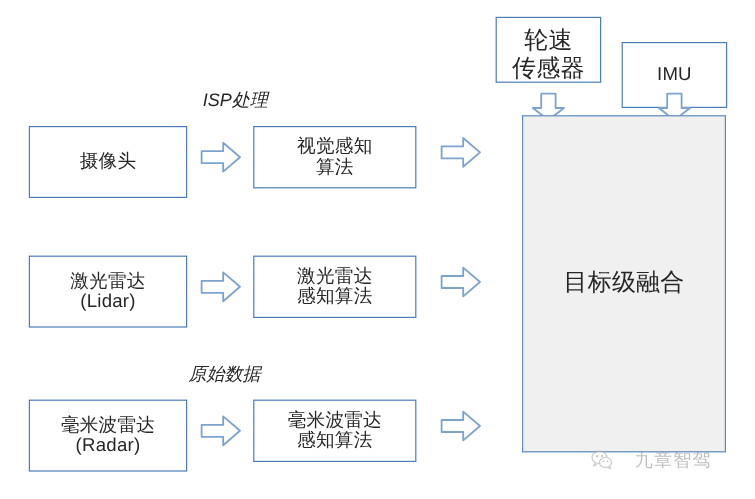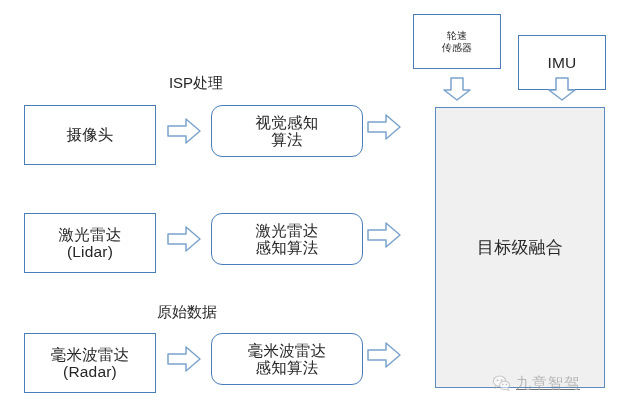--- a/index.html
+++ b/index.html
@@ -31,53 +31,54 @@
     line-height: 1.12;
     font-size: 15.5px;
     letter-spacing: 0.2px;
   }
   .box .ln { display: block; white-space: nowrap; }
   .box .ln.latin { font-size: 15.5px; }
 
   
   .src { left: 24px; width: 132px; height: 60px; }
   
-  .alg { left: 211px; width: 152px; height: 52px; border-radius: 11px; }
+  .alg { left: 211px; width: 136px; height: 52px; }
 
   .row1 { top: 105px; }
   .row2 { top: 213px; }
   .row3 { top: 333px; }
 
   
   .top-box {
     height: 55px;
     top: 14px;
   }
-  .top-wheel { left: 413px; width: 88px; font-size: 10px; }
+  .top-wheel { left: 413px; width: 88px; font-size: 20px; justify-content: flex-end; }
   .top-imu   { left: 518px; width: 88px; font-size: 17px; margin-top: 21px; }
 
   
   .fusion {
     left: 435px;
-    top: 107px;
+    top: 96px;
     width: 170px;
     height: 281px;
     background: #f0f0f0;
     border: 1.6px solid #5b89bd;
-    font-size: 17px;
+    font-size: 20px;
     line-height: 1.25;
   }
 
   
   .edge-label {
     position: absolute;
     font-size: 15px;
     color: #262626;
     white-space: nowrap;
     text-align: center;
+    font-style: italic;
   }
   .lbl-isp  { left: 150px; top: 74px;  width: 92px; }
   .lbl-pc   { left: 155px; top: 193px; width: 72px; }
   .lbl-raw  { left: 132px; top: 303px; width: 110px; }
 
   
   .arrow {
     position: absolute;
     pointer-events: none;
   }
@@ -95,23 +96,22 @@
   .a-wheel { left: 442px; top: 76px; }
   .a-imu   { left: 547px; top: 76px; }
 
   
   .watermark {
     position: absolute;
     left: 492px;
     top: 374px;
     display: flex;
     align-items: center;
-    gap: 5px;
+    gap: 18px;
     opacity: 0.55;
-    text-decoration: underline;
   }
   .watermark .wm-icon {
     width: 19px; height: 19px;
     display: block;
   }
   .watermark .wm-text {
     font-size: 15px;
     color: #8a8a8a;
     letter-spacing: 1px;
     white-space: nowrap;

